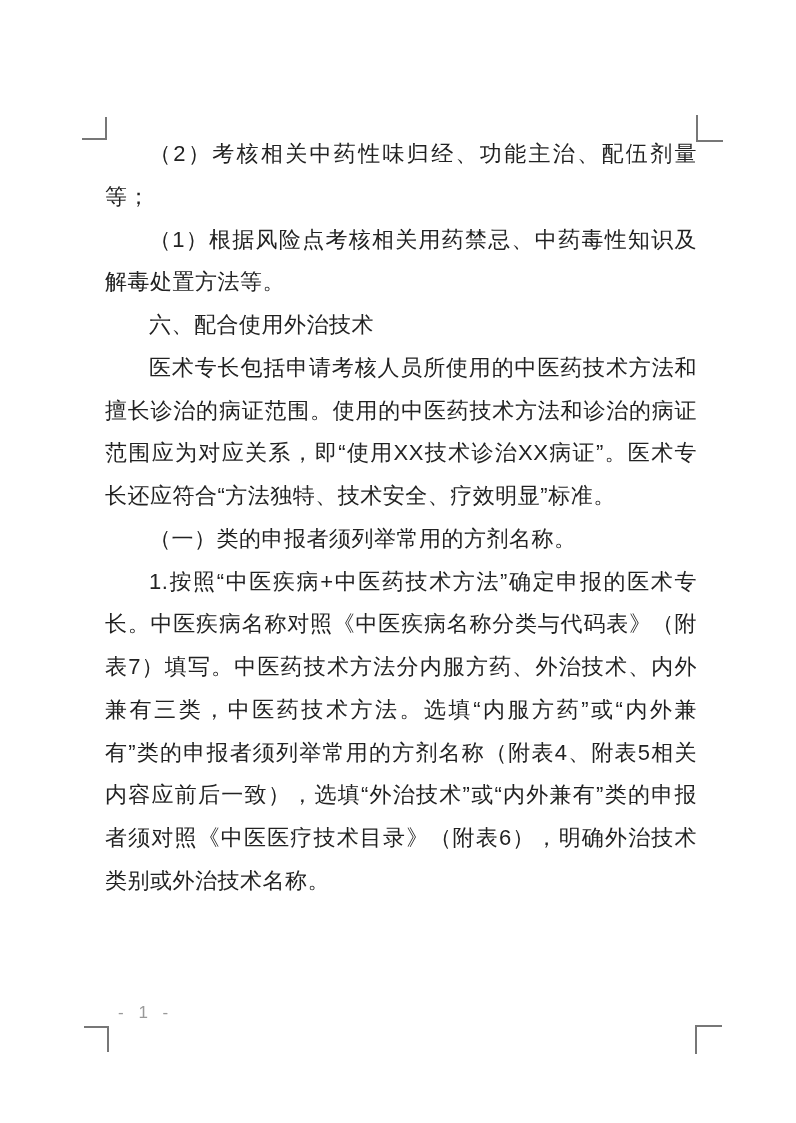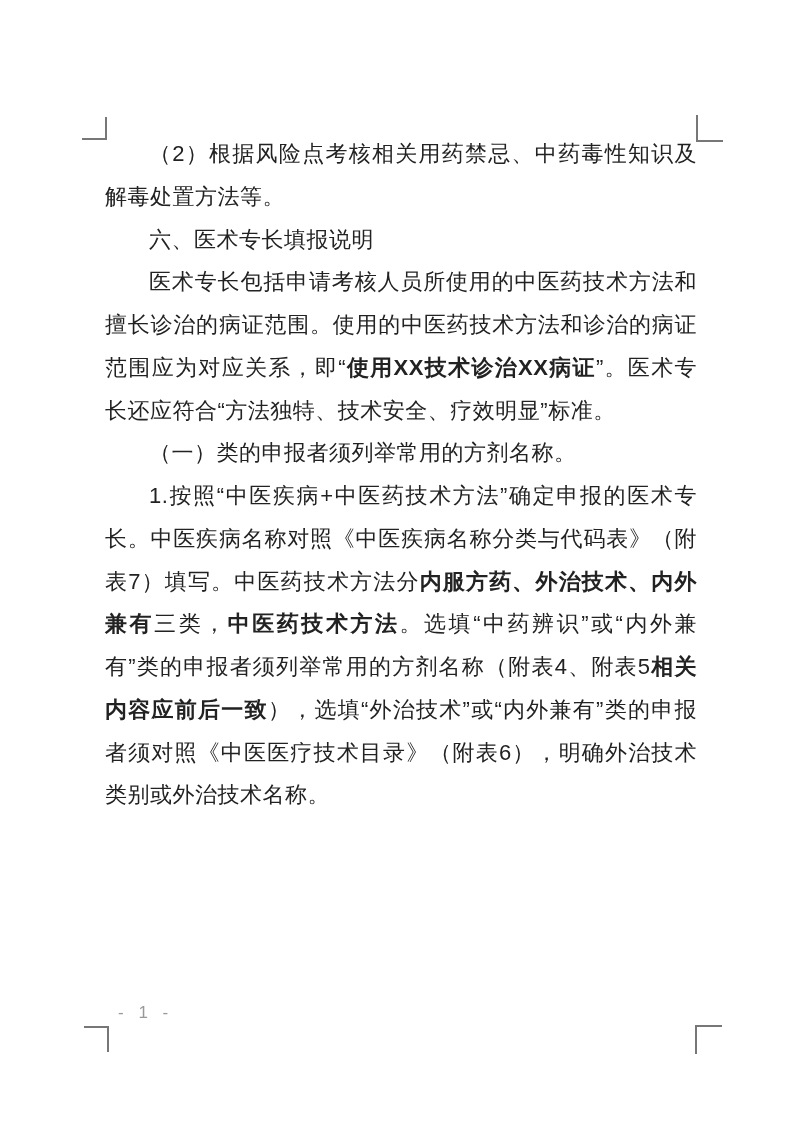--- a/index.html
+++ b/index.html
@@ -38,21 +38,21 @@
     line-height: 42.75px;
     text-align: justify;
     letter-spacing: 0.5px;
   }
   .para {
     margin: 0;
     padding: 0;
     text-indent: 44px;
   }
   .para .bold {
-    font-weight: 700;
+    font-weight: 400;
   }
   .page-number {
     position: absolute;
     left: 118px;
     top: 1003px;
     color: #999999;
     font-size: 17px;
     letter-spacing: 5px;
     white-space: pre;
   }
@@ -60,21 +60,22 @@
 </head>
 <body>
 
 <div class="page">
   <div class="crop-mark cm-tl"></div>
   <div class="crop-mark cm-tr"></div>
   <div class="crop-mark cm-bl"></div>
   <div class="crop-mark cm-br"></div>
 
   <div class="content">
-      <p class="para"><span>（2）根据风险点考核相关用药禁忌、中药毒性知识及解毒处置方法等。</span></p>
-      <p class="para"><span>六、医术专长填报说明</span></p>
+      <p class="para"><span>（2）考核相关中药性味归经、功能主治、配伍剂量等；</span></p>
+      <p class="para"><span>（1）根据风险点考核相关用药禁忌、中药毒性知识及解毒处置方法等。</span></p>
+      <p class="para"><span>六、配合使用外治技术</span></p>
       <p class="para"><span>医术专长包括申请考核人员所使用的中医药技术方法和擅长诊治的病证范围。使用的中医药技术方法和诊治的病证范围应为对应关系，即“</span><span class="bold">使用XX技术诊治XX病证</span><span>”。医术专长还应符合“方法独特、技术安全、疗效明显”标准。</span></p>
       <p class="para"><span>（一）类的申报者须列举常用的方剂名称。</span></p>
-      <p class="para"><span>1.按照“中医疾病+中医药技术方法”确定申报的医术专长。中医疾病名称对照《中医疾病名称分类与代码表》（附表7）填写。中医药技术方法分</span><span class="bold">内服方药、外治技术、内外兼有</span><span>三类，</span><span class="bold">中医药技术方法</span><span>。选填“中药辨识”或“内外兼有”类的申报者须列举常用的方剂名称（附表4、附表5</span><span class="bold">相关内容应前后一致</span><span>），选填“外治技术”或“内外兼有”类的申报者须对照《中医医疗技术目录》（附表6），明确外治技术类别或外治技术名称。</span></p>
+      <p class="para"><span>1.按照“中医疾病+中医药技术方法”确定申报的医术专长。中医疾病名称对照《中医疾病名称分类与代码表》（附表7）填写。中医药技术方法分</span><span class="bold">内服方药、外治技术、内外兼有</span><span>三类，</span><span class="bold">中医药技术方法</span><span>。选填“内服方药”或“内外兼有”类的申报者须列举常用的方剂名称（附表4、附表5</span><span class="bold">相关内容应前后一致</span><span>），选填“外治技术”或“内外兼有”类的申报者须对照《中医医疗技术目录》（附表6），明确外治技术类别或外治技术名称。</span></p>
     </div>
 
   <div class="page-number">- 1 -</div>
 </div>
 
 </body></html>

